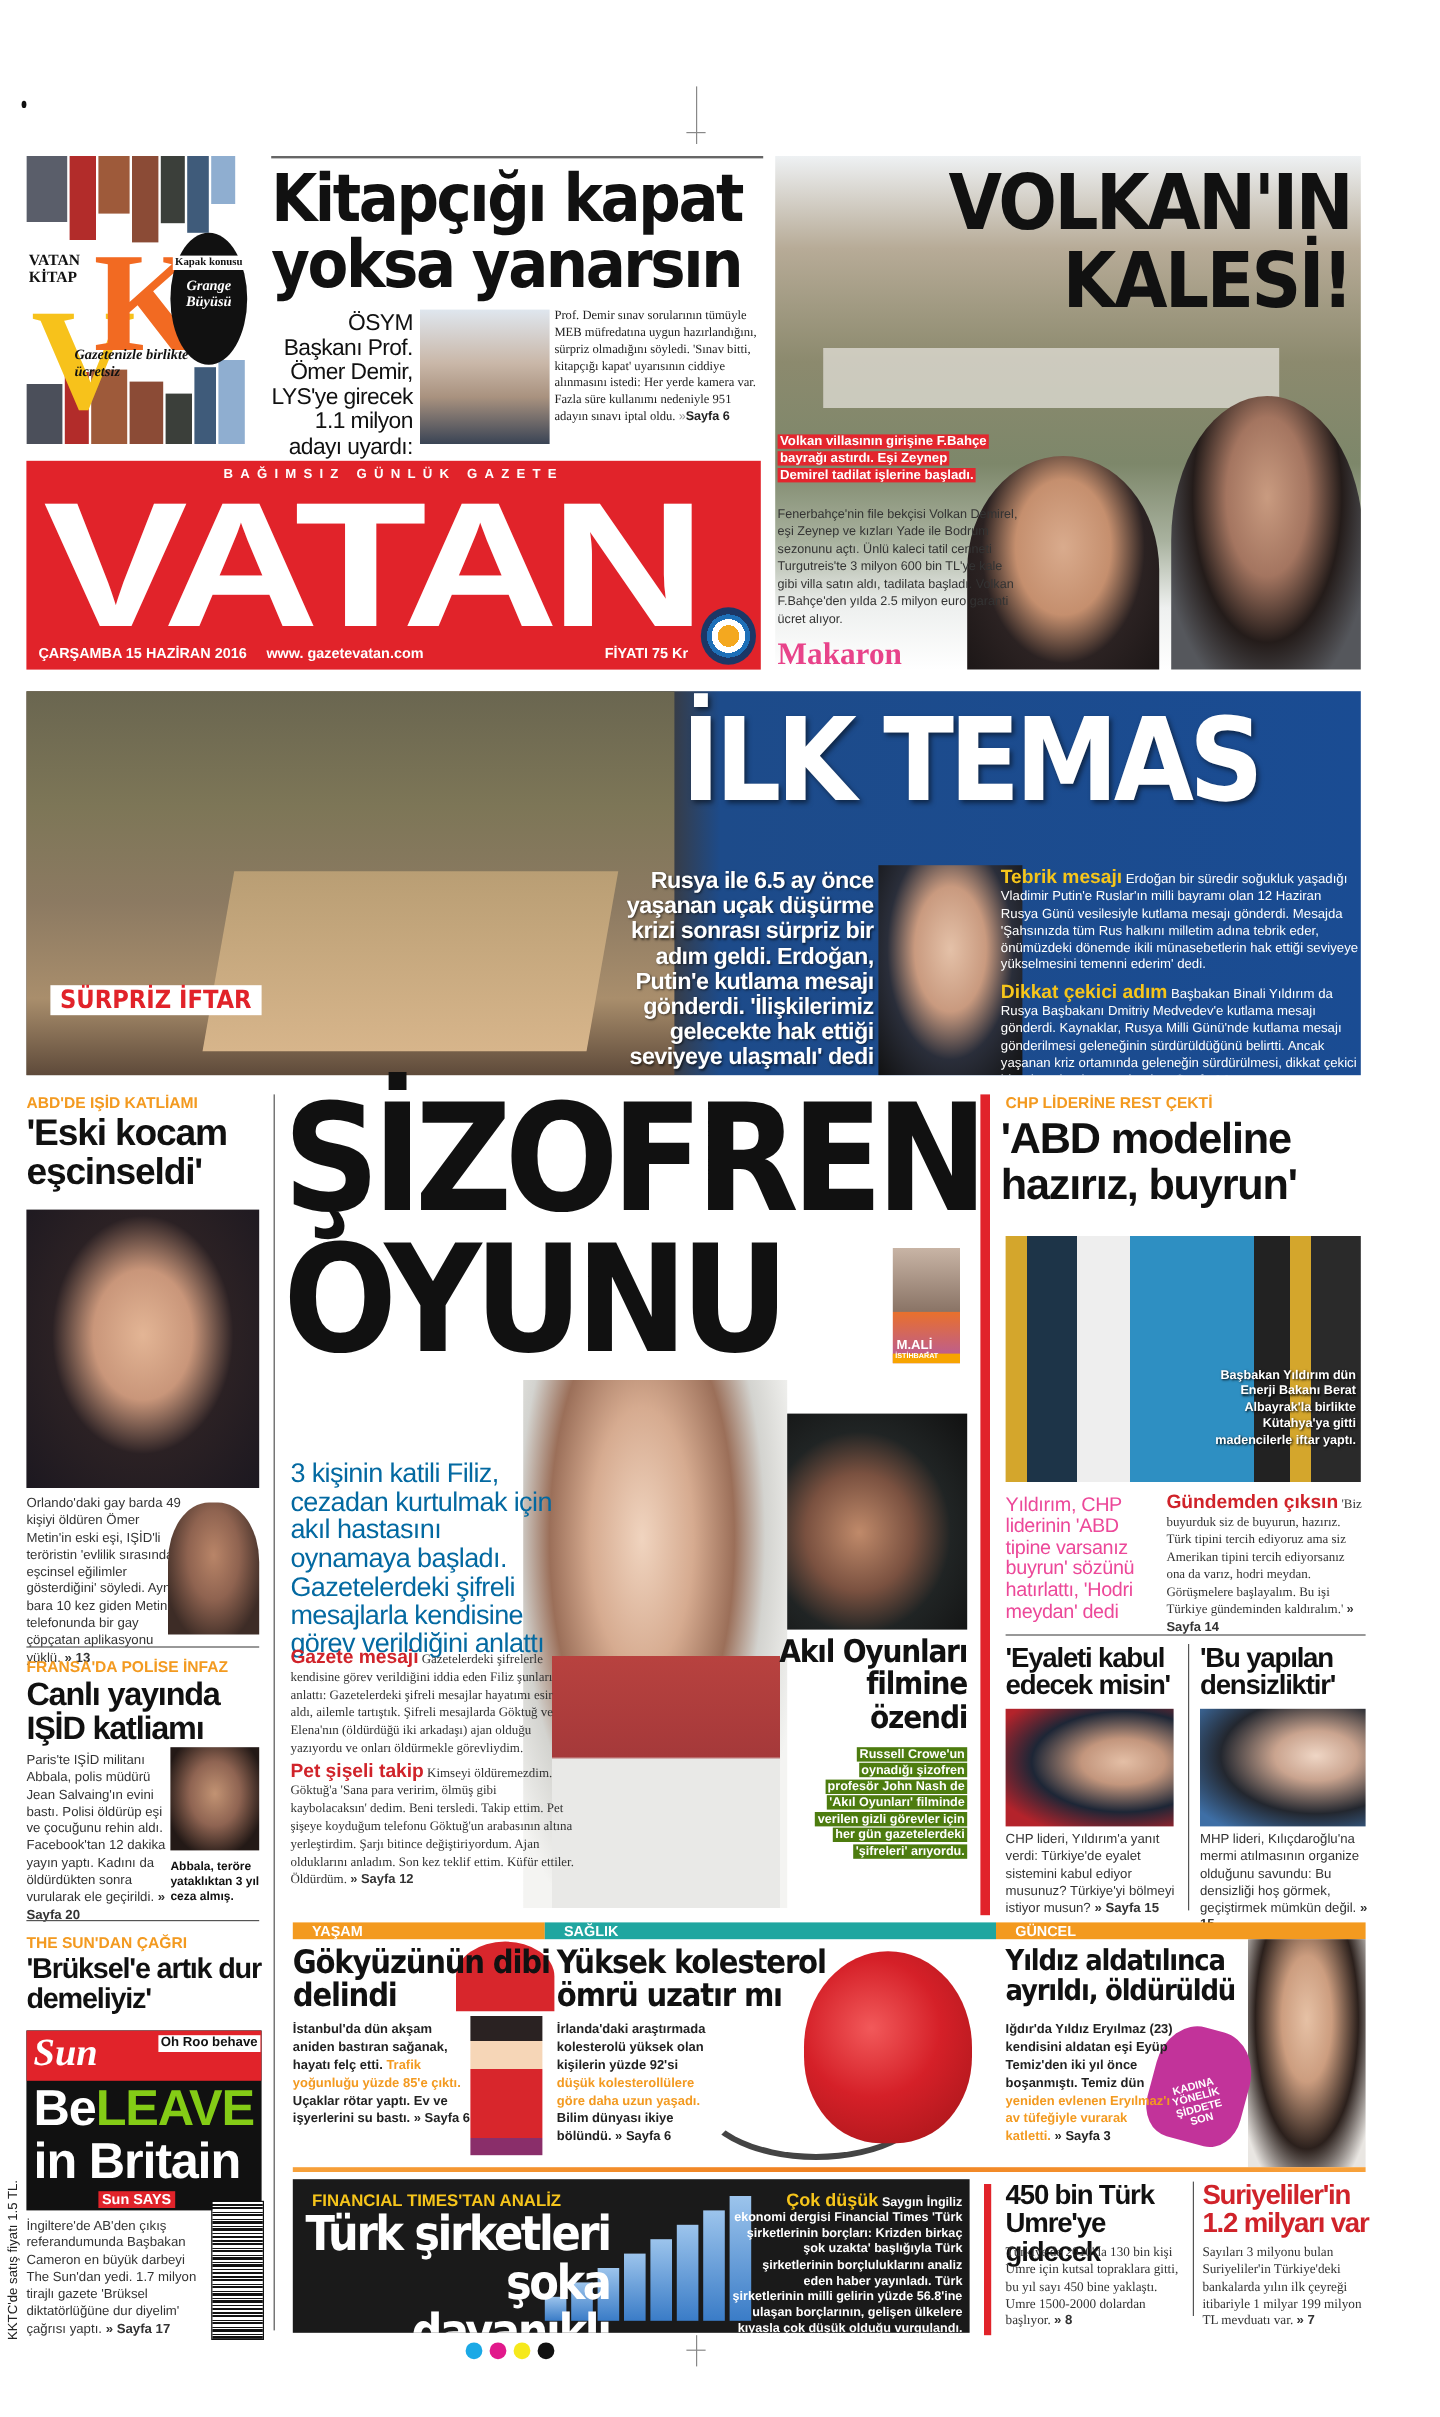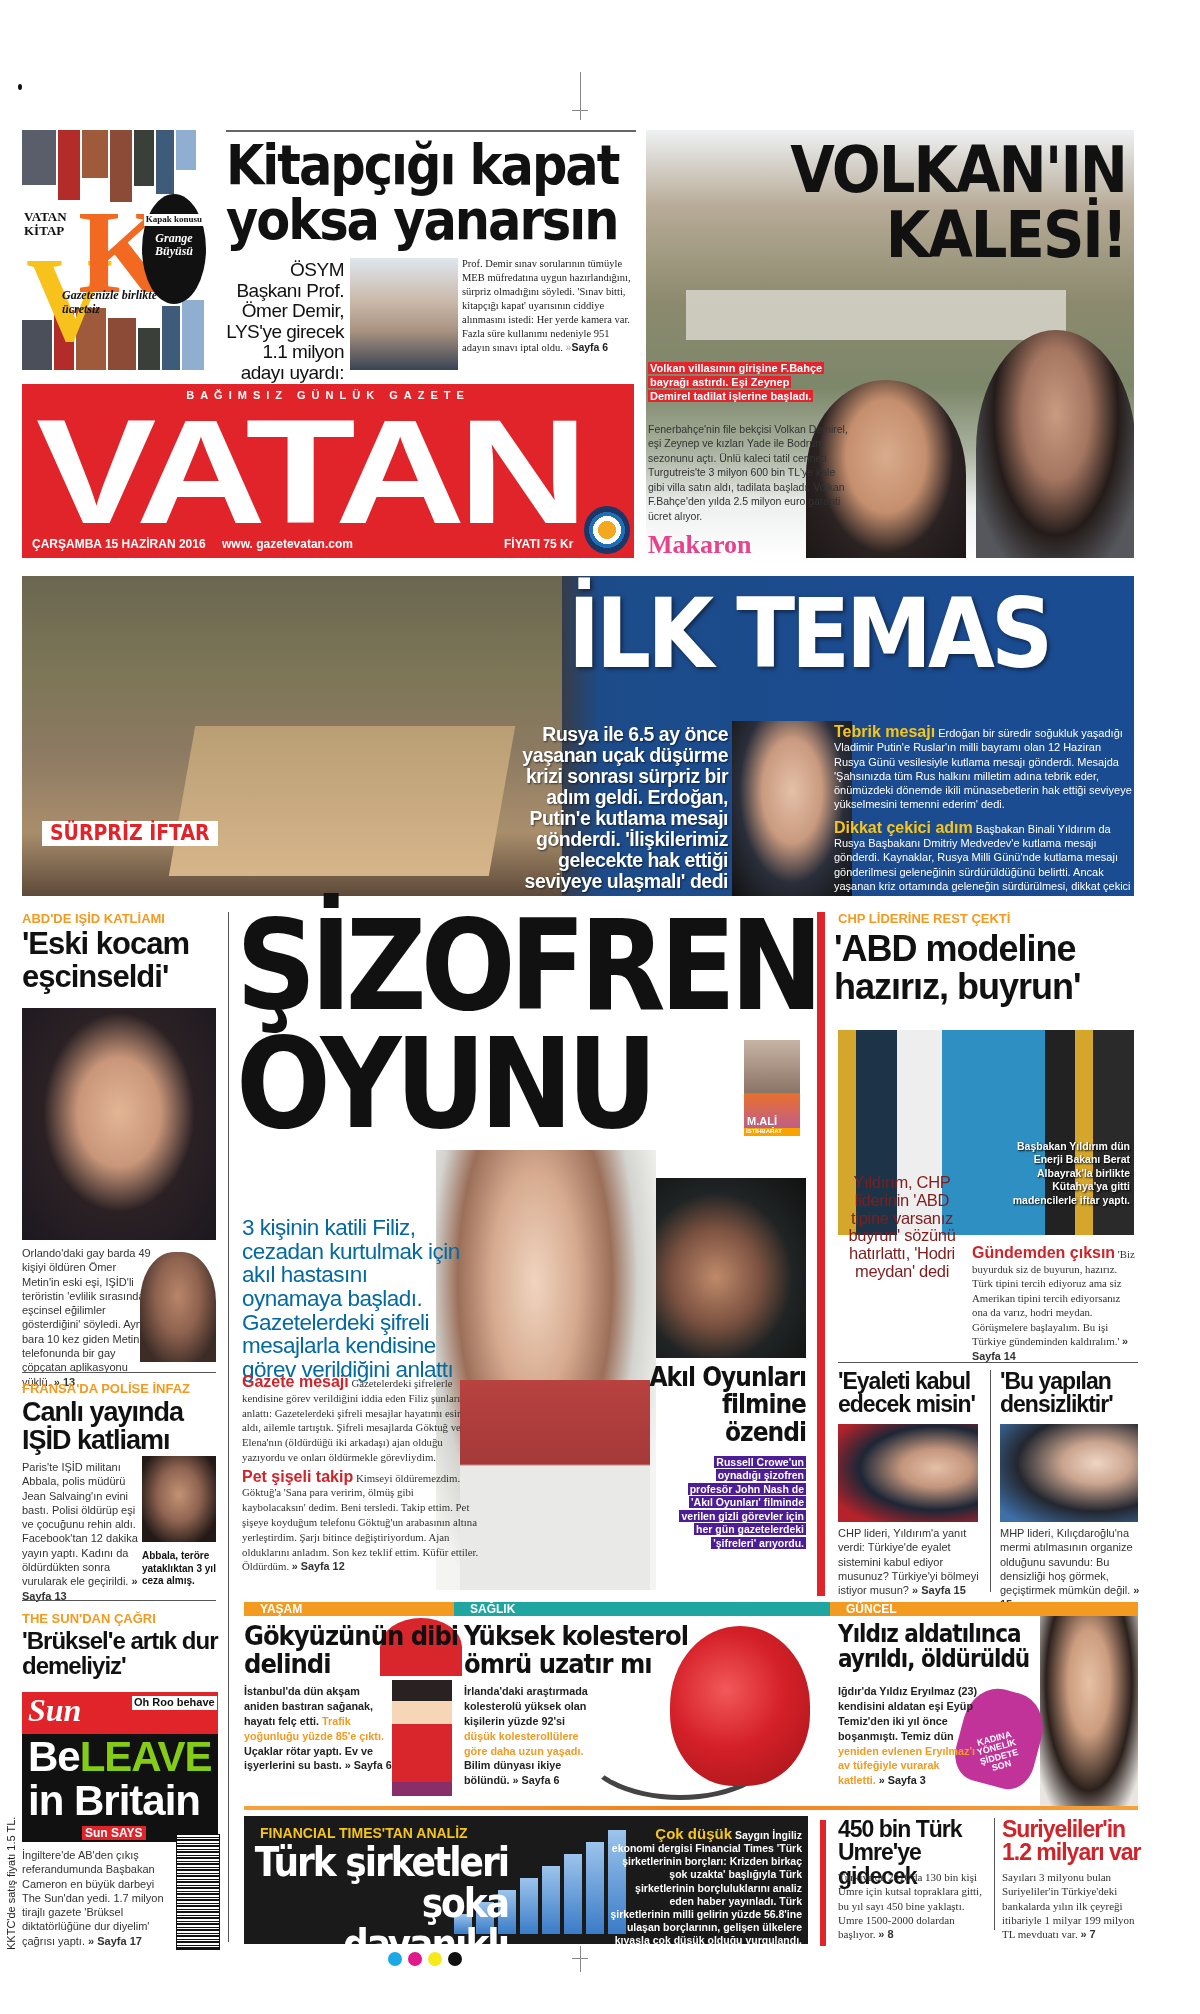--- a/index.html
+++ b/index.html
@@ -82,29 +82,29 @@
 .sizofren{left:236px;top:908px;width:570px;font:bold 124px/0.95 "DejaVu Sans Condensed","DejaVu Sans",sans-serif;color:#111;letter-spacing:-6px}
 .mali{left:744px;top:1040px;width:56px;height:96px;background:linear-gradient(180deg,#c8b4a5 0%,#8a7466 55%,#e8702d 56%,#b55aa0 100%)}
 .mali .n{position:absolute;left:3px;top:76px;font:bold 11px/1.05 "Liberation Sans",sans-serif;color:#fff}
 .mali .s{position:absolute;left:0;bottom:0;width:100%;background:#f7a400;font:bold 6px/1.3 "Liberation Sans",sans-serif;color:#fff;padding-left:2px}
 .filiz-photo{left:436px;top:1150px;width:220px;height:440px;background:radial-gradient(ellipse at 45% 30%,#f0d4bf 0%,#d6ab90 25%,#9b6f59 45%,#d3d3cf 60%,#f4f4f2 80%)}
 .filiz-collar{left:460px;top:1380px;width:190px;height:210px;background:linear-gradient(180deg,#b8423f,#a5393a 40%,#e9e9e7 41%)}
 .crowe{left:656px;top:1178px;width:150px;height:180px;background:radial-gradient(ellipse at 40% 55%,#c08a6a 0%,#7a5140 35%,#202424 60%,#111 100%)}
 .filiz-deck{left:242px;top:1216px;width:230px;font:22.5px/1.05 "Liberation Sans",sans-serif;color:#0369a1;letter-spacing:-0.5px}
 .akil{left:640px;top:1364px;width:166px;text-align:right;font:bold 26px/1.05 "DejaVu Sans Condensed","DejaVu Sans",sans-serif;color:#111;letter-spacing:-1px}
 .crowe-cap{left:676px;top:1456px;width:130px;text-align:right;font:bold 10.5px/1.28 "Liberation Sans",sans-serif;color:#fff}
-.crowe-cap span{background:#4c1d95;box-decoration-break:clone;-webkit-box-decoration-break:clone;padding:0 2px}
+.crowe-cap span{background:#4d7c0f;box-decoration-break:clone;-webkit-box-decoration-break:clone;padding:0 2px}
 .filiz-body{left:242px;top:1374px;width:238px;font:10.8px/1.37 "Liberation Serif",serif;color:#333}
 .filiz-body .h{font:bold 16px/1 "Liberation Sans",sans-serif;color:#d0232a}
 .filiz-body p{margin-bottom:4px}
 .redbar{left:817px;top:912px;width:8px;height:684px;background:#e1232a}
 
 .img-miner{left:838px;top:1030px;width:296px;height:205px;background:linear-gradient(90deg,#d4a62c 0 6%,#1d3448 6% 20%,#eee 20% 35%,#2e8fc2 35% 70%,#222 70% 80%,#d4a62c 80% 86%,#2a2a2a 86%)}
 .img-miner .cap{position:absolute;right:4px;top:110px;width:120px;text-align:right;font:bold 10.5px/1.28 "Liberation Sans",sans-serif;color:#fff;text-shadow:1px 1px 2px #000}
-.yildirim-deck{left:838px;top:1174px;width:128px;text-align:center;font:16.5px/1.08 "Liberation Sans",sans-serif;color:#7f1d1d;letter-spacing:-0.3px}
+.yildirim-deck{left:838px;top:1246px;width:128px;text-align:left;font:16.5px/1.08 "Liberation Sans",sans-serif;color:#ec4899;letter-spacing:-0.3px}
 .yildirim-body{left:972px;top:1245px;width:166px;font:10.8px/1.35 "Liberation Serif",serif;color:#333}
 .yildirim-body .h{font:bold 16px/1 "Liberation Sans",sans-serif;color:#d0232a}
 .h-sm{font:bold 23px/1.02 "Liberation Sans",sans-serif;color:#111;letter-spacing:-1px}
 .img-kk{left:838px;top:1424px;width:140px;height:98px;background:radial-gradient(ellipse at 70% 45%,#e4bfa6 0%,#c3967d 25%,#1d2636 55%,#b4232b 85%)}
 .img-db{left:1000px;top:1424px;width:138px;height:98px;background:radial-gradient(ellipse at 70% 40%,#efd6c5 0%,#caa48f 25%,#23272f 58%,#3e6fa6 90%)}
 
 .sec-bar{height:14px;font:bold 12px/14px "Liberation Sans",sans-serif;color:#fff;padding-left:16px}
 .h-cond{font:bold 27px/1.05 "DejaVu Sans Condensed","DejaVu Sans",sans-serif;color:#111;letter-spacing:-1px}
 .body-b{font:bold 10.8px/1.38 "Liberation Sans",sans-serif;color:#222}
 .hl{color:#f39a20}
@@ -204,21 +204,21 @@
 
 <div class="abs kicker" style="left:22px;top:912px">ABD'DE IŞİD KATLİAMI</div>
 <h3 class="abs h-col" style="left:22px;top:928px;width:200px">'Eski kocam eşcinseldi'</h3>
 <div class="abs img-woman"></div>
 <p class="abs body-s" style="left:22px;top:1246px;width:130px"><span>Orlando'daki gay barda 49 kişiyi öldüren Ömer Metin'in eski eşi, IŞİD'li teröristin 'evlilik sırasında eşcinsel eğilimler gösterdiğini' söyledi. Aynı bara 10 kez giden Metin'in telefonunda bir gay çöpçatan aplikasyonu yüklü.</span> <span class="sayfa">» <span>13</span></span></p>
 <div class="abs img-metin"></div>
 <div class="abs hline" style="left:22px;top:1372px;width:194px"></div>
 
 <div class="abs kicker" style="left:22px;top:1382px">FRANSA'DA POLİSE İNFAZ</div>
 <h3 class="abs h-col" style="left:22px;top:1398px;width:200px;font-size:27px">Canlı yayında IŞİD katliamı</h3>
-<p class="abs body-s" style="left:22px;top:1460px;width:118px"><span>Paris'te IŞİD militanı Abbala, polis müdürü Jean Salvaing'ın evini bastı. Polisi öldürüp eşi ve çocuğunu rehin aldı. Facebook'tan 12 dakika yayın yaptı. Kadını da öldürdükten sonra vurularak ele geçirildi.</span> <span class="sayfa">» <span>Sayfa 13</span></span></p>
+<p class="abs body-s" style="left:22px;top:1460px;width:118px"><span>Paris'te IŞİD militanı Abbala, polis müdürü Jean Salvaing'ın evini bastı. Polisi öldürüp eşi ve çocuğunu rehin aldı. Facebook'tan 12 dakika yayın yaptı. Kadını da öldürdükten sonra vurularak ele geçirildi.</span> <span class="sayfa">» <span>Sayfa 20</span></span></p>
 <div class="abs img-abbala"></div>
 <p class="abs" style="left:142px;top:1550px;width:80px;font:bold 10px/1.25 'Liberation Sans',sans-serif;color:#111">Abbala, teröre yataklıktan 3 yıl ceza almış.</p>
 <div class="abs hline" style="left:22px;top:1600px;width:194px"></div>
 
 <div class="abs kicker" style="left:22px;top:1612px">THE SUN'DAN ÇAĞRI</div>
 <h3 class="abs h-col" style="left:22px;top:1628px;width:200px;font-size:24px">'Brüksel'e artık dur demeliyiz'</h3>
 <div class="abs sun">
   <div class="top"></div>
   <div class="sunlogo">Sun</div>
   <div class="ohroo">Oh Roo behave</div>

